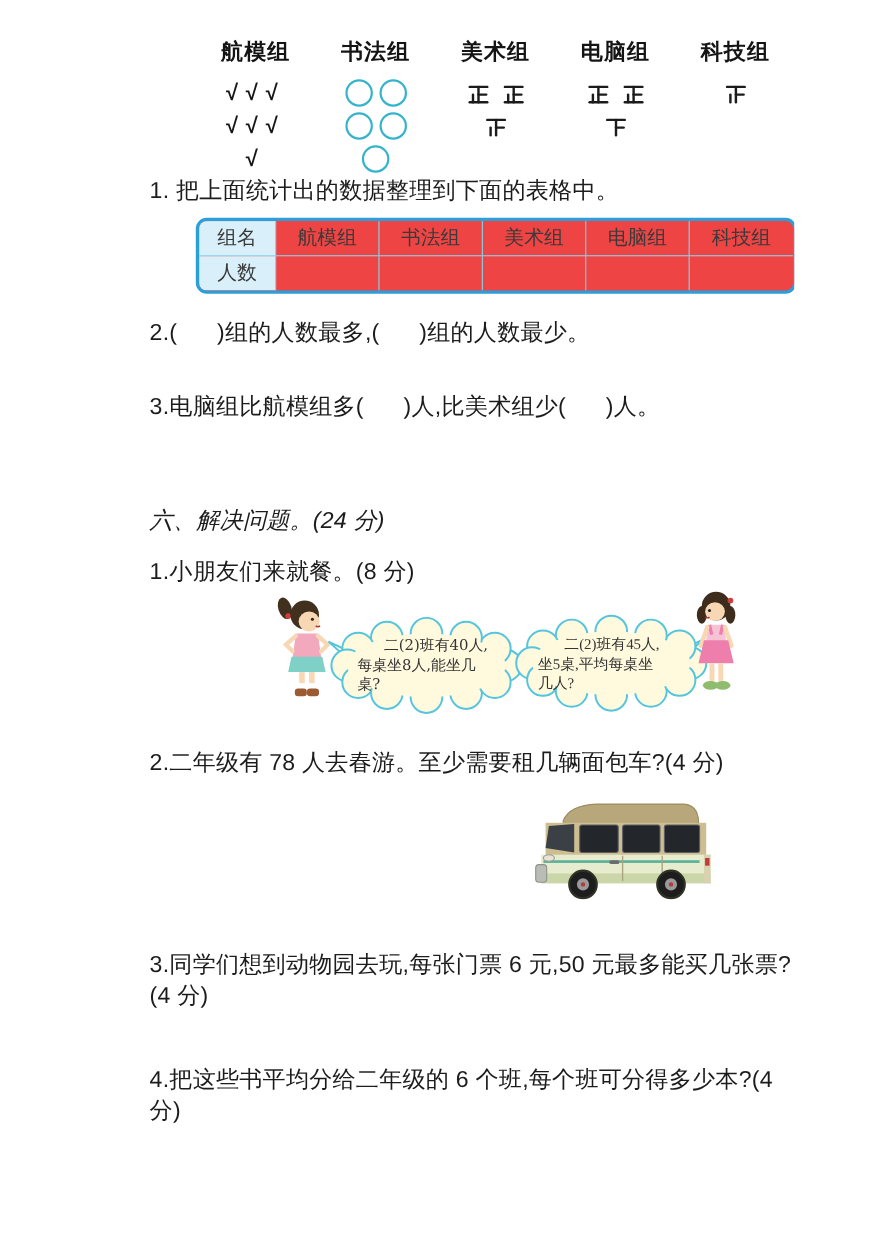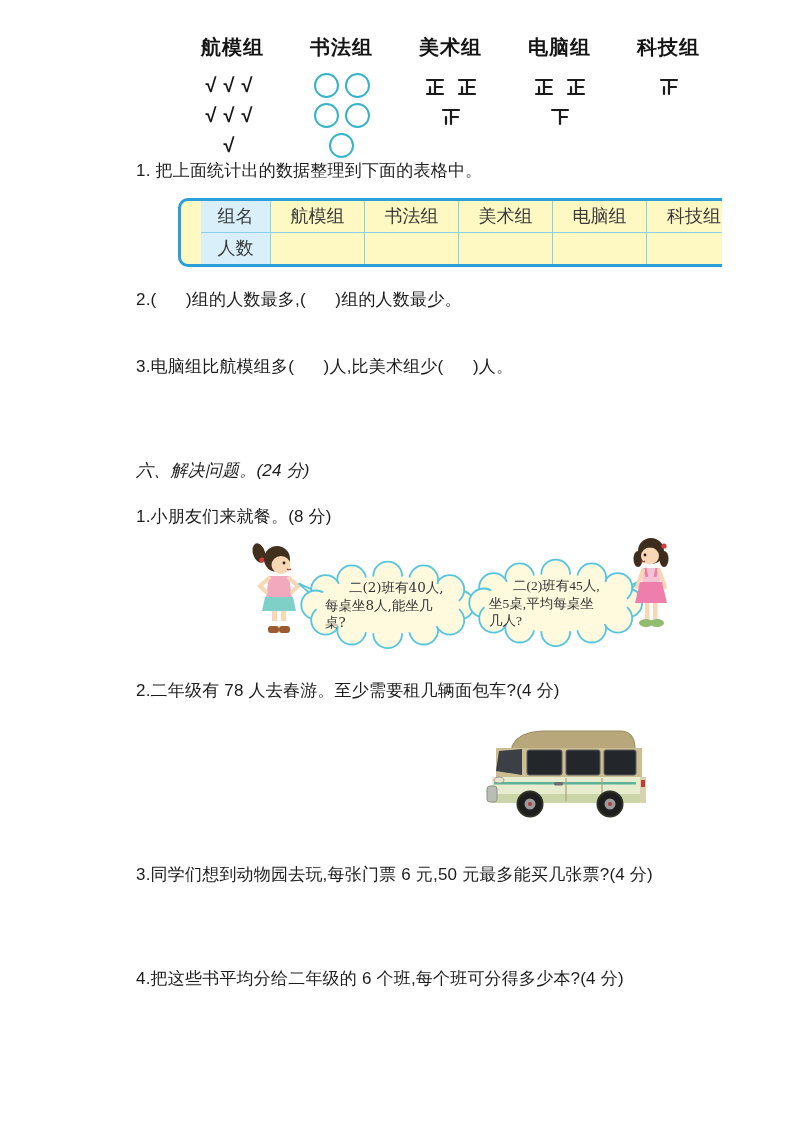--- a/index.html
+++ b/index.html
@@ -11,26 +11,26 @@
   .tg{width:109px;text-align:center;}
   .tg-name{font-family:"DejaVu Serif",serif;font-weight:700;font-size:20px;letter-spacing:1px;color:#141414;}
   .tg-marks{margin-top:9px;}
   .tg-row{height:30px;line-height:30px;}
   .checks{font-size:20px;font-weight:600;letter-spacing:7px;color:#161616;}
   .circ{display:inline-block;width:21px;height:21px;border:2.5px solid var(--circle-color,#35b3cb);
         border-radius:50%;margin:1px 3px;vertical-align:middle;background:#fff;}
   .zheng-svg{vertical-align:middle;margin:0 5px;}
 
   
-  .q{position:absolute;left:136px;font-size:17px;white-space:pre-wrap;letter-spacing:.2px;color:#1c1c1c;}
+  .q{position:absolute;left:136px;font-size:21px;white-space:pre-wrap;letter-spacing:.2px;color:#1c1c1c;}
 
   
   .dtable{position:absolute;left:178px;top:198px;display:grid;
           grid-template-columns:70px repeat(5,94px);
-          border:3px solid var(--tbl-border,#2b9fd9);border-radius:10px;overflow:hidden;background:#fef9c3;padding-left:20px;}
+          border:3px solid var(--tbl-border,#2b9fd9);border-radius:10px;overflow:hidden;background:#ef4444;}
   .dcell{height:31px;line-height:31px;text-align:center;
          font-family:"Liberation Serif",serif;font-size:18px;color:#3a3a3a;
          border-right:1.5px solid var(--tbl-grid,#89d1ea);border-bottom:1.5px solid var(--tbl-grid,#89d1ea);}
   .dcell.lastcol{border-right:none;}
   .dcell.lastrow{border-bottom:none;}
   .dhead{background:var(--tbl-hbg,#d9f0fa);}
 
   
   .illo{position:absolute;left:245px;top:535px;width:432px;height:120px;}
   .girl{position:absolute;}

